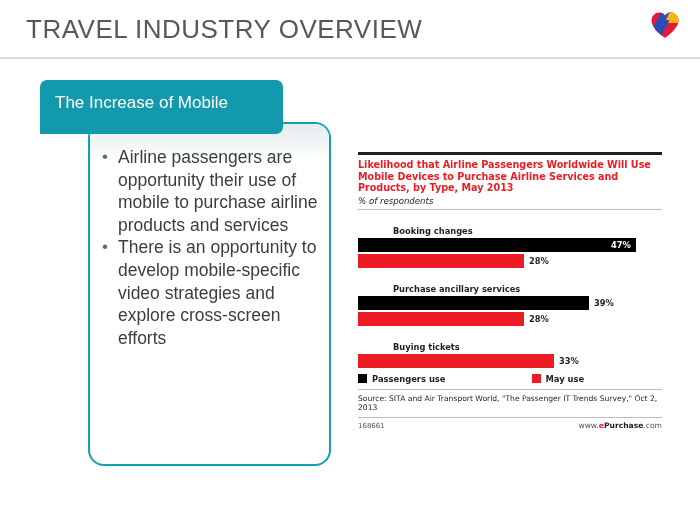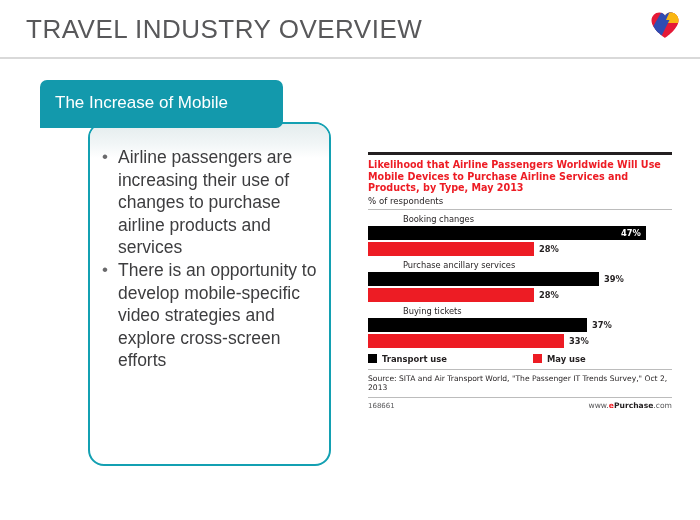--- a/index.html
+++ b/index.html
@@ -38,21 +38,21 @@
   #brand-logo {
     position: absolute;
     left: 650px; top: 11px;
     width: 30px; height: 28px;
   }
 
   
   #section-label-box {
     position: absolute;
     left: 40px; top: 80px;
-    width: 243px; height: 48px;
+    width: 243px; height: 54px;
     background: #1399ac;
     border-radius: 7px 7px 7px 0;
     z-index: 5;
   }
   #section-label-text {
     position: absolute;
     left: 15px; top: 13px;
     font-size: 17px;
     color: #ffffff;
     white-space: nowrap;
@@ -92,47 +92,48 @@
   #bullet-list li .dot {
     position: absolute;
     left: 4px; top: 0px;
     font-size: 17px;
     color: #6a6a6c;
   }
 
   
   #chart-card {
     position: absolute;
-    left: 368px; top: 152px;
+    left: 358px; top: 152px;
     width: 304px; height: 258px;
     background: #ffffff;
     font-family: "DejaVu Sans", sans-serif;
   }
   .rule-thick { width: 100%; height: 3px; background: #231f20; }
   .rule-thin  { width: 100%; height: 1px; background: #bcbcbc; }
 
   #chart-title {
     font-size: 9.6px;
     font-weight: bold;
     color: #ed1c24;
     line-height: 11.6px;
     margin-top: 4px;
   }
   #chart-subtitle {
     font-size: 8.6px;
+    font-style: italic;
     color: #231f20;
     margin-top: 2px;
     margin-bottom: 3px;
   }
 
   .cat-label {
     font-size: 8.3px;
-    font-weight: normal;
-    color: #231f20;
-    margin-top: 4px;
+    font-weight: bold;
+    color: #231f20;
+    margin-top: 16px;
     margin-bottom: 2px;
     padding-left: 35px;
   }
   .bar-row {
     position: relative;
     height: 14px;
     margin-bottom: 2px;
   }
   .bar {
     position: absolute;
@@ -222,21 +223,21 @@
 
   <div id="section-label-box">
     <div id="section-label-text">The Increase of Mobile</div>
   </div>
 
   <div id="bullet-card">
     <div id="bullet-card-sheen"></div>
     <ul id="bullet-list">
       <li>
         <span class="dot">•</span>
-        <span>Airline passengers are increasing their use of changes to purchase airline products and services</span>
+        <span>Airline passengers are opportunity their use of mobile to purchase airline products and services</span>
       </li>
       <li>
         <span class="dot">•</span>
         <span>There is an opportunity to develop mobile-specific video strategies and explore cross-screen efforts</span>
       </li>
     </ul>
   </div>
 
   <div id="chart-card">
 
@@ -262,32 +263,28 @@
       <div class="bar definitely" style="width:231px"></div>
       <div class="bar-value" style="left:236px">39%</div>
     </div>
     <div class="bar-row">
       <div class="bar may" style="width:166px"></div>
       <div class="bar-value" style="left:171px">28%</div>
     </div>
 
     <div class="cat-label">Buying tickets</div>
     <div class="bar-row">
-      <div class="bar definitely" style="width:219px"></div>
-      <div class="bar-value" style="left:224px">37%</div>
-    </div>
-    <div class="bar-row">
       <div class="bar may" style="width:196px"></div>
       <div class="bar-value" style="left:201px">33%</div>
     </div>
 
     <div id="chart-legend">
       <span class="legend-item">
         <span class="legend-swatch definitely"></span>
-        <span>Transport use</span>
+        <span>Passengers use</span>
       </span>
       <span class="legend-item">
         <span class="legend-swatch may"></span>
         <span>May use</span>
       </span>
     </div>
 
     <div class="rule-thin"></div>
     <div id="chart-source">Source: SITA and Air Transport World, "The Passenger IT Trends Survey," Oct 2, 2013</div>
     <div class="rule-thin"></div>

